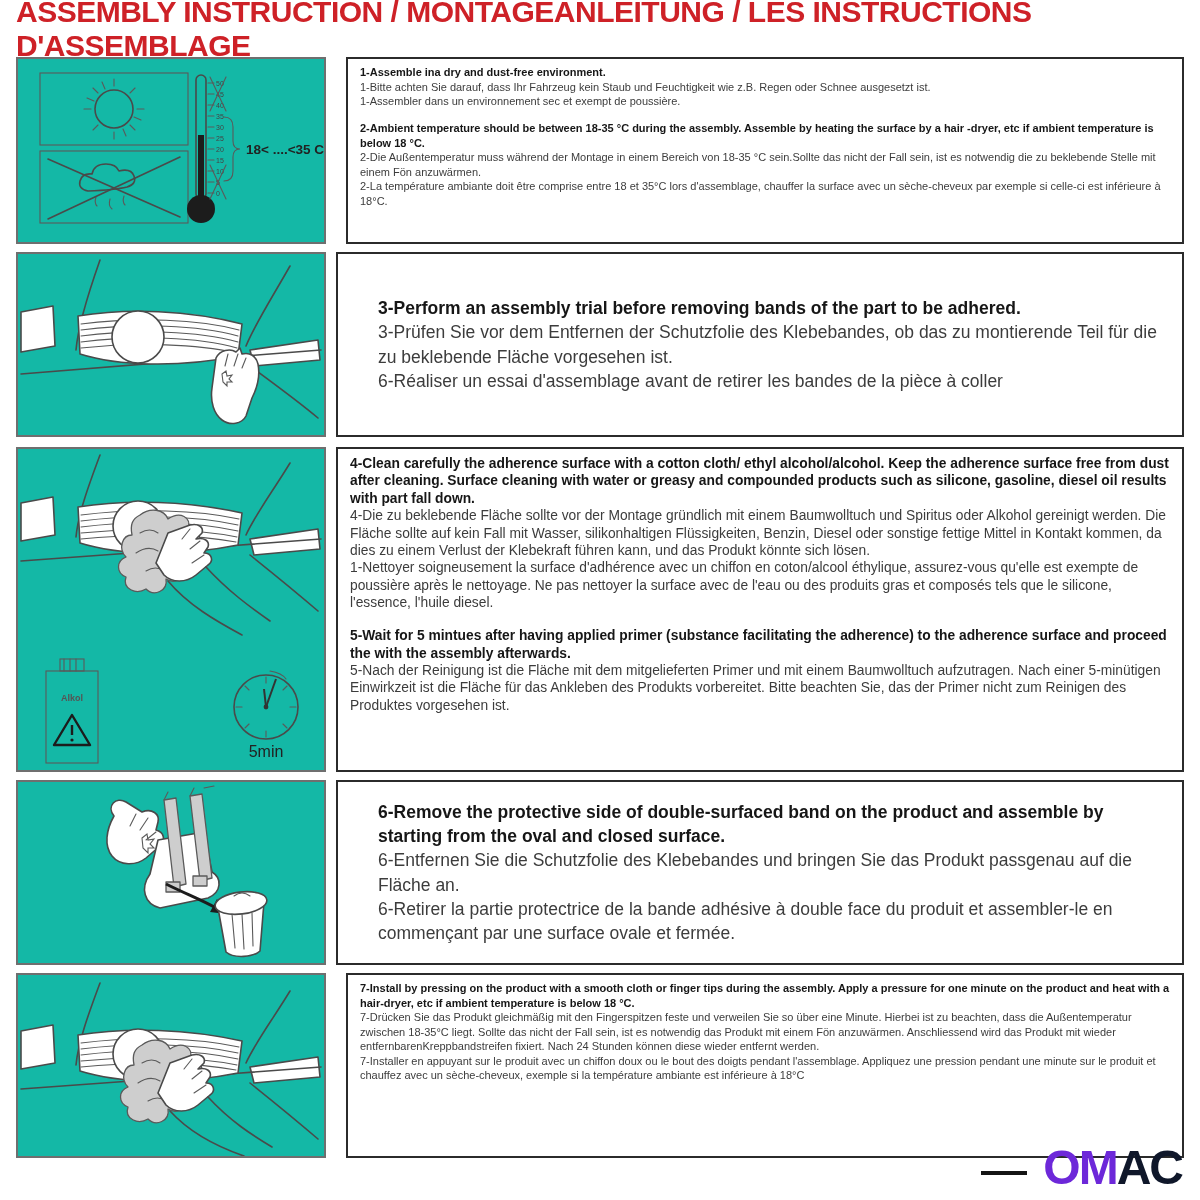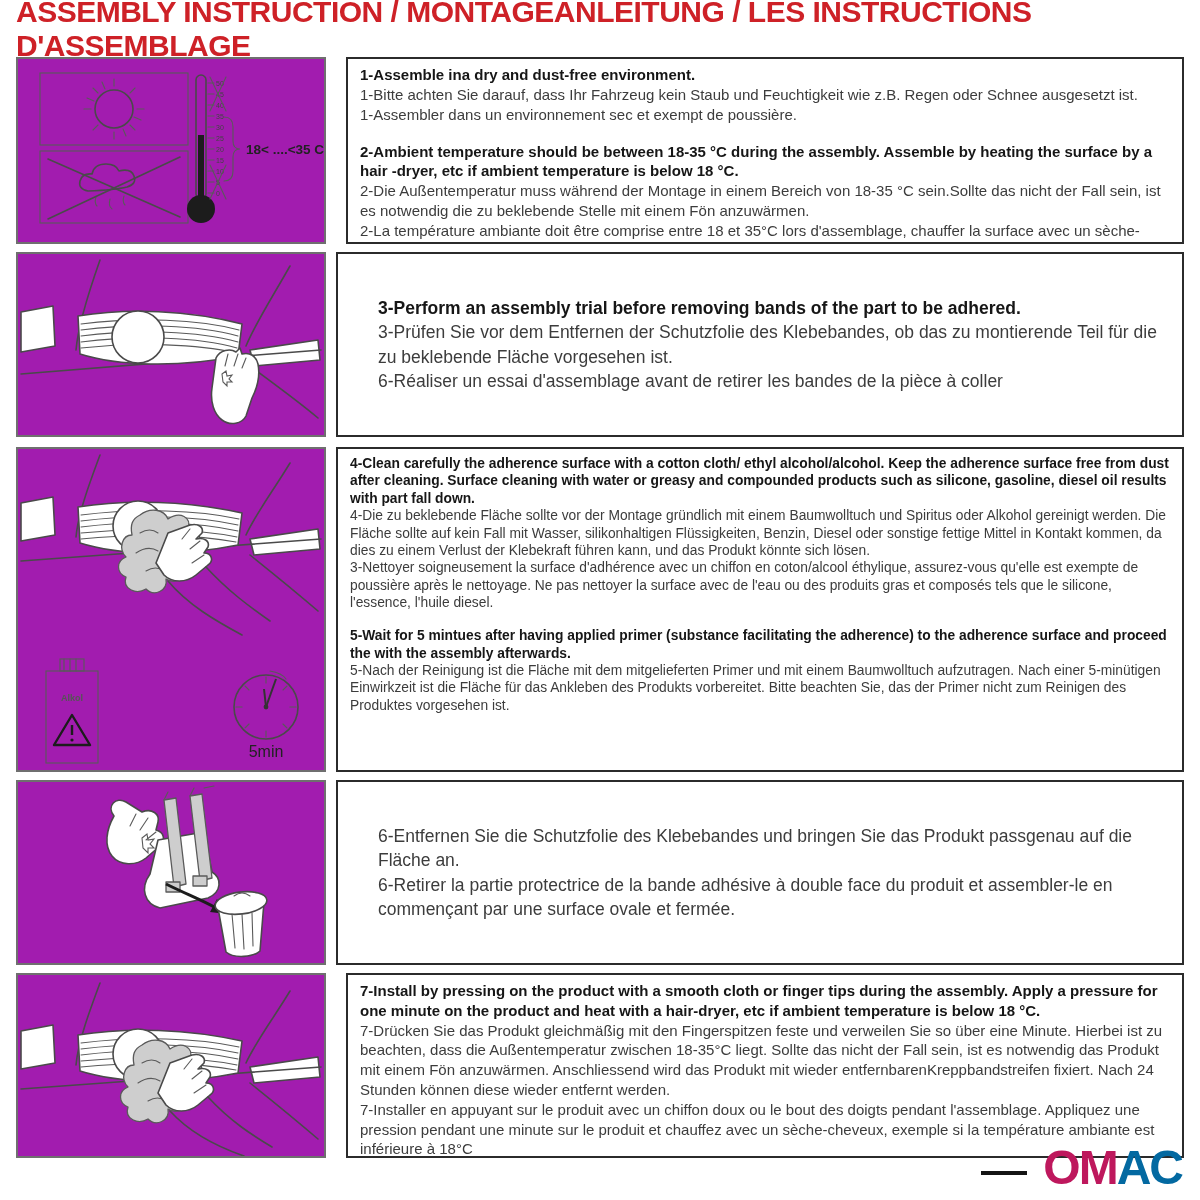--- a/index.html
+++ b/index.html
@@ -5,52 +5,52 @@
   * { margin:0; padding:0; box-sizing:border-box; }
   html,body { width:1200px; height:1200px; background:#ffffff;
     font-family:"Liberation Sans","DejaVu Sans",sans-serif; }
   .page { position:relative; width:1200px; height:1200px; padding:0 16px; overflow:hidden; }
 
   .title { height:57px; display:flex; align-items:center; justify-content:center;
     font-size:30px; font-weight:bold; letter-spacing:-0.5px; color:#ce2127; }
 
   .row { display:flex; align-items:stretch; margin-bottom:8px; }
   .row.gap10 { margin-bottom:10px; }
-  .illus { width:310px; flex:0 0 310px; border:2px solid #6f6f6f; background:#a21caf;
+  .illus { width:310px; flex:0 0 310px; border:2px solid #6f6f6f; background:#14b8a6;
     display:flex; align-items:center; justify-content:center; overflow:hidden; }
   .textbox { flex:1; margin-left:10px; border:2px solid #2b2b2b; background:#fff;
     padding:6px 12px; color:#3c3c3c; overflow:hidden; display:flex;
     flex-direction:column; justify-content:flex-start; }
   .textbox p { margin:0; }
   .textbox p.b { font-weight:bold; color:#161616; }
   .textbox p.gap { margin-top:1.15em; }
 
   .r1 { height:187px; } .r2 { height:185px; } .r3 { height:325px; }
   .r4 { height:185px; } .r5 { height:185px; }
 
-  .fs-s .textbox { font-size:15px; line-height:1.32;margin-left:20px; }
+  .fs-s .textbox { font-size:11px; line-height:1.32;margin-left:20px; }
   .fs-xs .textbox { font-size:13.8px; line-height:1.26; }
   .fs-l .textbox { font-size:17.5px; line-height:1.38; }
   .vcenter .textbox { justify-content:center;padding-left:40px; }
 
   svg { display:block; }
   .ln { fill:none; stroke:#4a4a4a; stroke-width:1.6; stroke-linecap:round; stroke-linejoin:round; }
   .lnthin { fill:none; stroke:#5a5a5a; stroke-width:1.1; stroke-linecap:round; }
   .wfill { fill:#ffffff; stroke:#4a4a4a; stroke-width:1.6; stroke-linejoin:round; }
   .gfill { fill:#cecece; stroke:#5a5a5a; stroke-width:1.3; stroke-linejoin:round; }
   .blk { fill:#1c1c1c; }
   .tick-label { font-size:7px; fill:#444; font-family:"Liberation Sans",sans-serif; }
   .thermo-label { font-size:13.5px; fill:#222; font-weight:bold; font-family:"Liberation Sans",sans-serif; }
   .art-label { font-size:9px; font-weight:bold; fill:#555; font-family:"Liberation Sans",sans-serif; }
   .clock-label { font-size:16px; fill:#222; font-family:"Liberation Sans",sans-serif; }
 
   .footer { position:absolute; right:18px; bottom:8px; display:flex; align-items:center; }
   .footer .dash { width:46px; height:4px; background:#141414; margin-right:16px; margin-top:10px; }
   .logo { font-size:48px; font-weight:800; letter-spacing:-2px; line-height:1; }
-  .logo .lb { color:#be185d; } .logo .lr { color:#0369a1; }
+  .logo .lb { color:#6d28d9; } .logo .lr { color:#0f172a; }
 </style>
 </head>
 <body>
 
 <div class="page">
 
   <div class="title">ASSEMBLY INSTRUCTION / MONTAGEANLEITUNG / LES INSTRUCTIONS D'ASSEMBLAGE</div>
 
   <section class="row r1 fs-s">
     <div class="illus">
@@ -223,21 +223,21 @@
           <line x1="248" y1="258" x2="246" y2="240" stroke="#333" stroke-width="2"></line>
           <circle cx="248" cy="258" r="2.4" fill="#333"></circle>
           <path class="lnthin" d="M252,222 q12,2 16,8" fill="none"></path>
           <text class="clock-label" x="248" y="308" text-anchor="middle">5min</text>
         </g>
       </svg>
     </div>
     <div class="textbox">
         <p class="b">4-Clean carefully the adherence surface with a cotton cloth/ ethyl alcohol/alcohol. Keep the adherence surface free from dust after cleaning. Surface cleaning with water or greasy and compounded products such as silicone, gasoline, diesel oil results with part fall down.</p>
         <p class="">4-Die zu beklebende Fläche sollte vor der Montage gründlich mit einem Baumwolltuch und Spiritus oder Alkohol gereinigt werden. Die Fläche sollte auf kein Fall mit Wasser, silikonhaltigen Flüssigkeiten, Benzin, Diesel oder sonstige fettige Mittel in Kontakt kommen, da dies zu einem Verlust der Klebekraft führen kann, und das Produkt könnte sich lösen.</p>
-        <p class="">3-Nettoyer soigneusement la surface d'adhérence avec un chiffon en coton/alcool éthylique, assurez-vous qu'elle est exempte de poussière après le nettoyage. Ne pas nettoyer la surface avec de l'eau ou des produits gras et composés tels que le silicone, l'essence, l'huile diesel.</p>
+        <p class="">1-Nettoyer soigneusement la surface d'adhérence avec un chiffon en coton/alcool éthylique, assurez-vous qu'elle est exempte de poussière après le nettoyage. Ne pas nettoyer la surface avec de l'eau ou des produits gras et composés tels que le silicone, l'essence, l'huile diesel.</p>
         <p class="b gap">5-Wait for 5 mintues after having applied primer (substance facilitating the adherence) to the adherence surface and proceed the with the assembly afterwards.</p>
         <p class="">5-Nach der Reinigung ist die Fläche mit dem mitgelieferten Primer und mit einem Baumwolltuch aufzutragen. Nach einer 5-minütigen Einwirkzeit ist die Fläche für das Ankleben des Produkts vorbereitet. Bitte beachten Sie, das der Primer nicht zum Reinigen des Produktes vorgesehen ist.</p>
       </div>
   </section>
 
   <section class="row r4 fs-l vcenter">
     <div class="illus">
       <svg width="306" height="181" viewBox="0 0 306 181">
         <g>
           <path class="wfill" d="M96,34 C88,24 98,14 108,20 L124,30 C134,26 142,32 140,40 L138,48 C146,50 148,58 142,64 L128,76 C118,84 102,84 94,74 C86,64 88,48 96,34 Z"></path>
@@ -258,20 +258,21 @@
         </g>
         <g>
           <path class="wfill" d="M200,126 L208,170 C216,177 236,175 242,169 L246,120 Z"></path>
           <ellipse class="wfill" cx="223" cy="121" rx="26" ry="11" transform="rotate(-7 223 121)"></ellipse>
           <path class="lnthin" d="M214,132 L217,166 M224,132 L226,167 M234,131 L235,164"></path>
           <path class="lnthin" d="M216,114 q8,-6 16,0" fill="none"></path>
         </g>
       </svg>
     </div>
     <div class="textbox">
+        <p class="b">6-Remove the protective side of double-surfaced band on the product and assemble by starting from the oval and closed surface.</p>
         <p class="">6-Entfernen Sie die Schutzfolie des Klebebandes und bringen Sie das Produkt passgenau auf die Fläche an.</p>
         <p class="">6-Retirer la partie protectrice de la bande adhésive à double face du produit et assembler-le en commençant par une surface ovale et fermée.</p>
       </div>
   </section>
 
   <section class="row r5 fs-s">
     <div class="illus">
       <svg width="306" height="181" viewBox="0 0 306 181">
         <g class="ln">
           <path d="M82,8 C70,40 60,68 58,90"></path>

